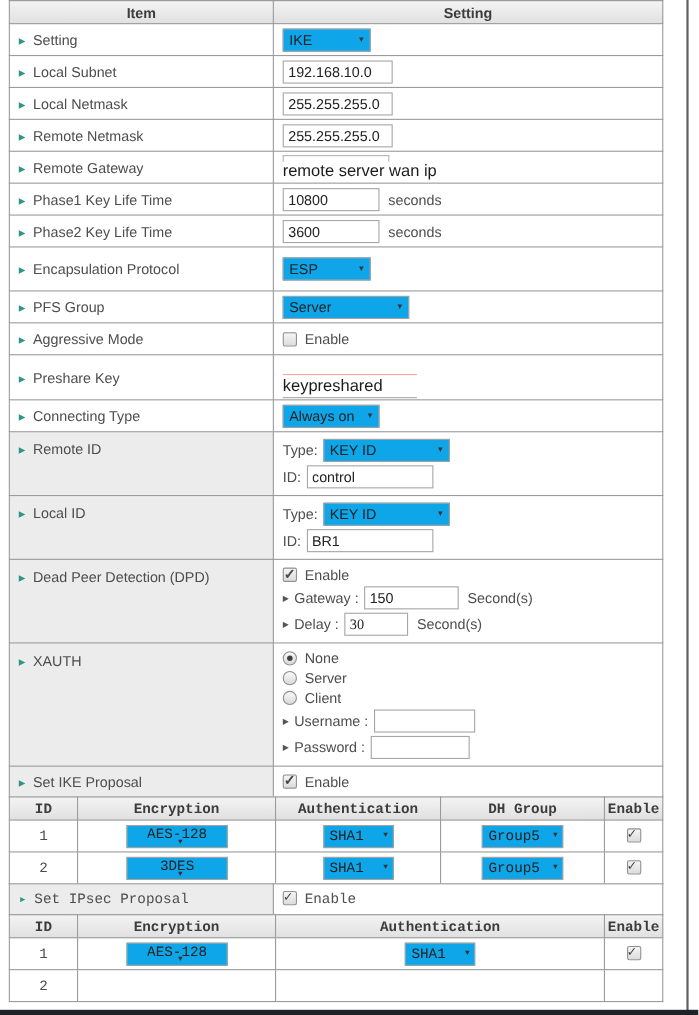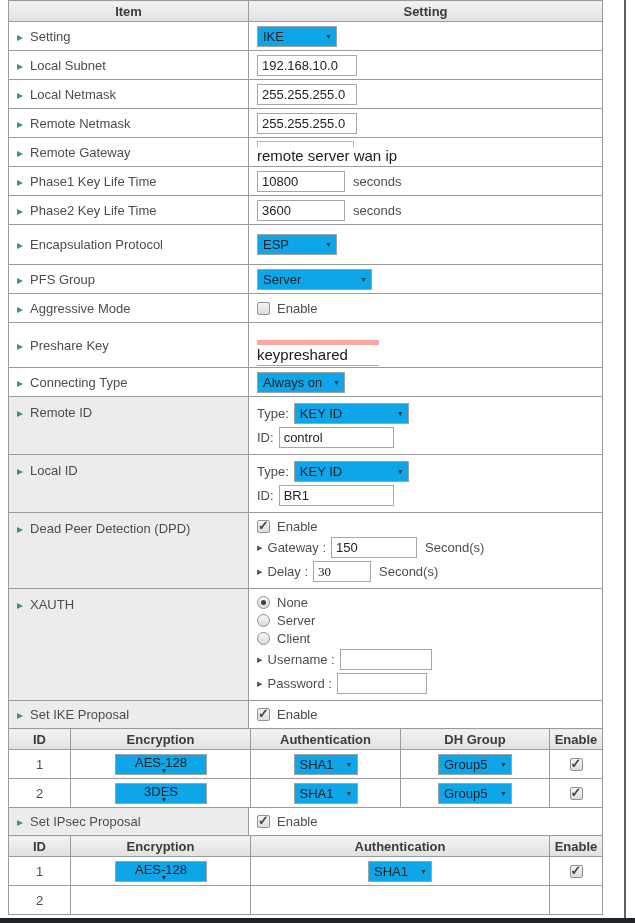--- a/index.html
+++ b/index.html
@@ -4,21 +4,21 @@
 <style>
   html,body{margin:0;padding:0;}
   body{
     width:635px;height:923px;overflow:hidden;position:relative;
     background:#ffffff;
     font-family:"Liberation Sans", sans-serif;
     font-size:13px;color:#4d4d4d;
   }
   .wrap{position:absolute;left:8px;top:0;width:595px;}
   table{border-collapse:collapse;table-layout:fixed;width:595px;background:#fff;}
-  table + table{margin-top:-1px;}
+  table + table{margin-top:-1px;font-family:Liberation Mono, monospace;}
   td,th{border:1px solid #9b9b9b;vertical-align:middle;padding:3px 8px;box-sizing:border-box;}
   th{
     background:linear-gradient(180deg,#f3f3f3,#e0e0e0);
     font-weight:bold;color:#3c3c3c;text-align:center;height:21px;padding:2px;
   }
   td.item{color:#4d4d4d;}
   td.item.alt{background:#ececec;}
   td.setting{background:#fff;}
   .arr{color:#2E9688;margin-right:7px;font-size:12px;}
   .subarr{color:#555;margin-right:5px;font-size:11px;}
@@ -53,21 +53,21 @@
   .line .gap{margin-left:5px;}
   .unit{margin-left:8px;}
   .lbl{margin-left:7px;}
   .ann{font-size:15px;color:#1b1b1b;}
   
   .corner{position:absolute;left:60px;bottom:2px;width:64px;height:9px;
     border-bottom:1px solid #b4b4b4;border-right:1px solid #b4b4b4;}
   
   .sliver{width:97px;height:6px;border:1px solid #b4b4b4;border-bottom:none;box-sizing:border-box;margin-top:1px;}
   
-  .keyline{display:inline-block;width:122px;border-top:5px solid #fca5a5;border-bottom:1px solid #a8a8a8;padding:1px 0 2px;margin-top:16px;}
+  .keyline{display:inline-block;width:122px;border-top:1px solid #fca5a5;border-bottom:1px solid #a8a8a8;padding:1px 0 2px;margin-top:16px;}
   .relcell{position:relative;}
   .center{text-align:center;}
   
   .w58{width:58px;font-family:Liberation Serif, serif;} .w62{width:86px;} .w64{width:64px;} .w74{width:74px;}
   .w80{width:80px;} .w88{width:88px;} .w90{width:90px;} .w92{width:92px;flex-direction:column;}
   .w100{width:100px;} .w115{width:115px;}
   .frame-vline{position:absolute;left:624px;top:0;width:2px;height:923px;background:#606060;}
   .frame-bottom{position:absolute;left:0;top:918px;width:635px;height:5px;background:#20222a;}
 </style>
 </head>

